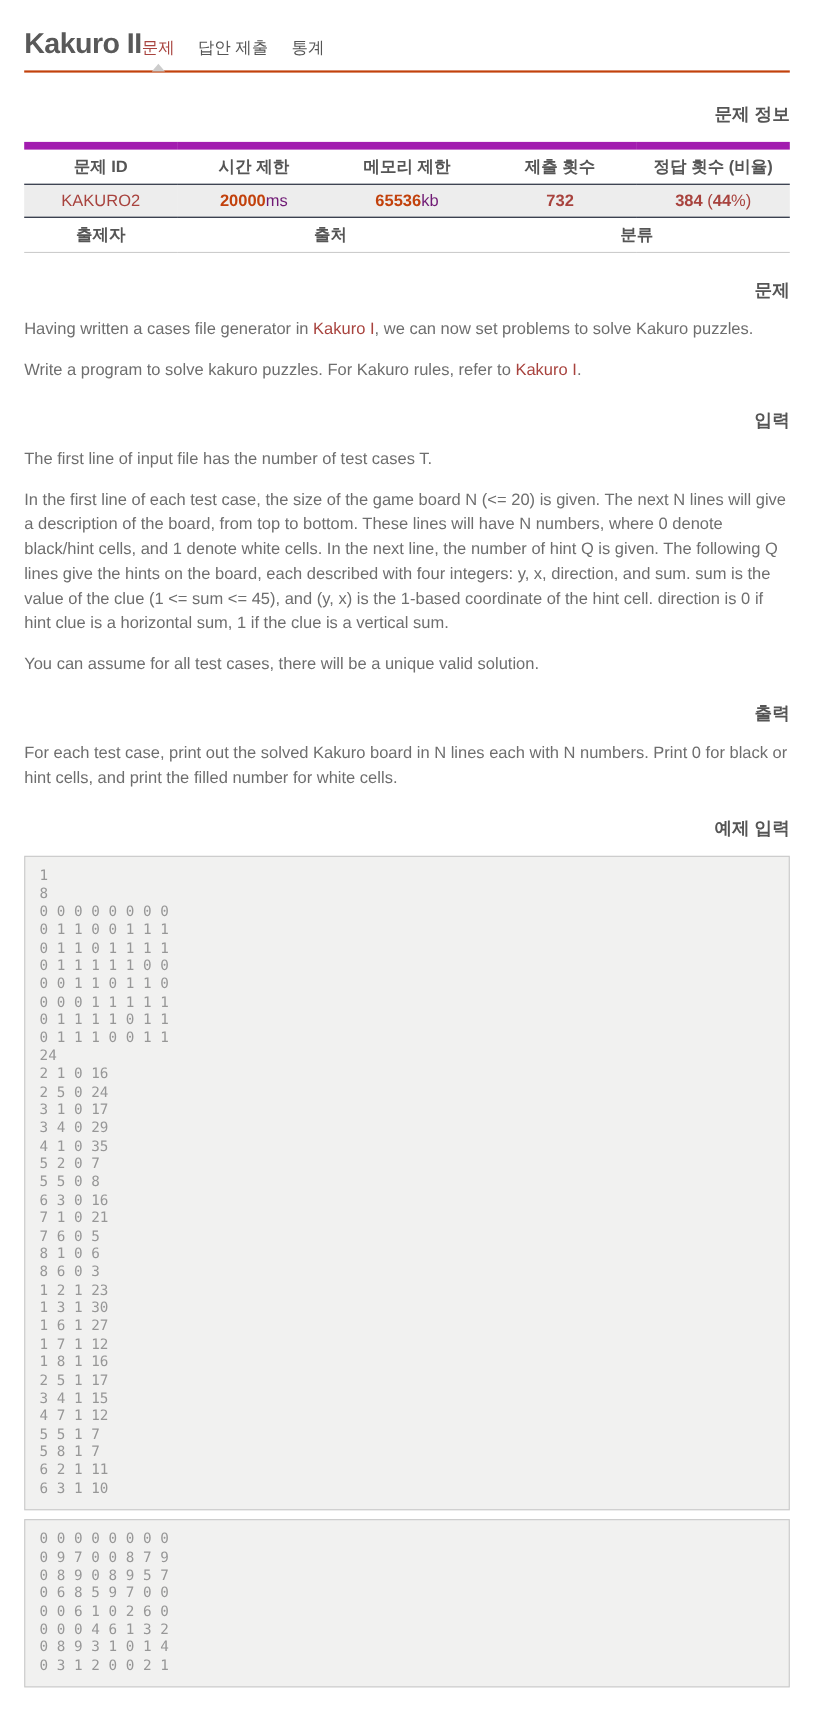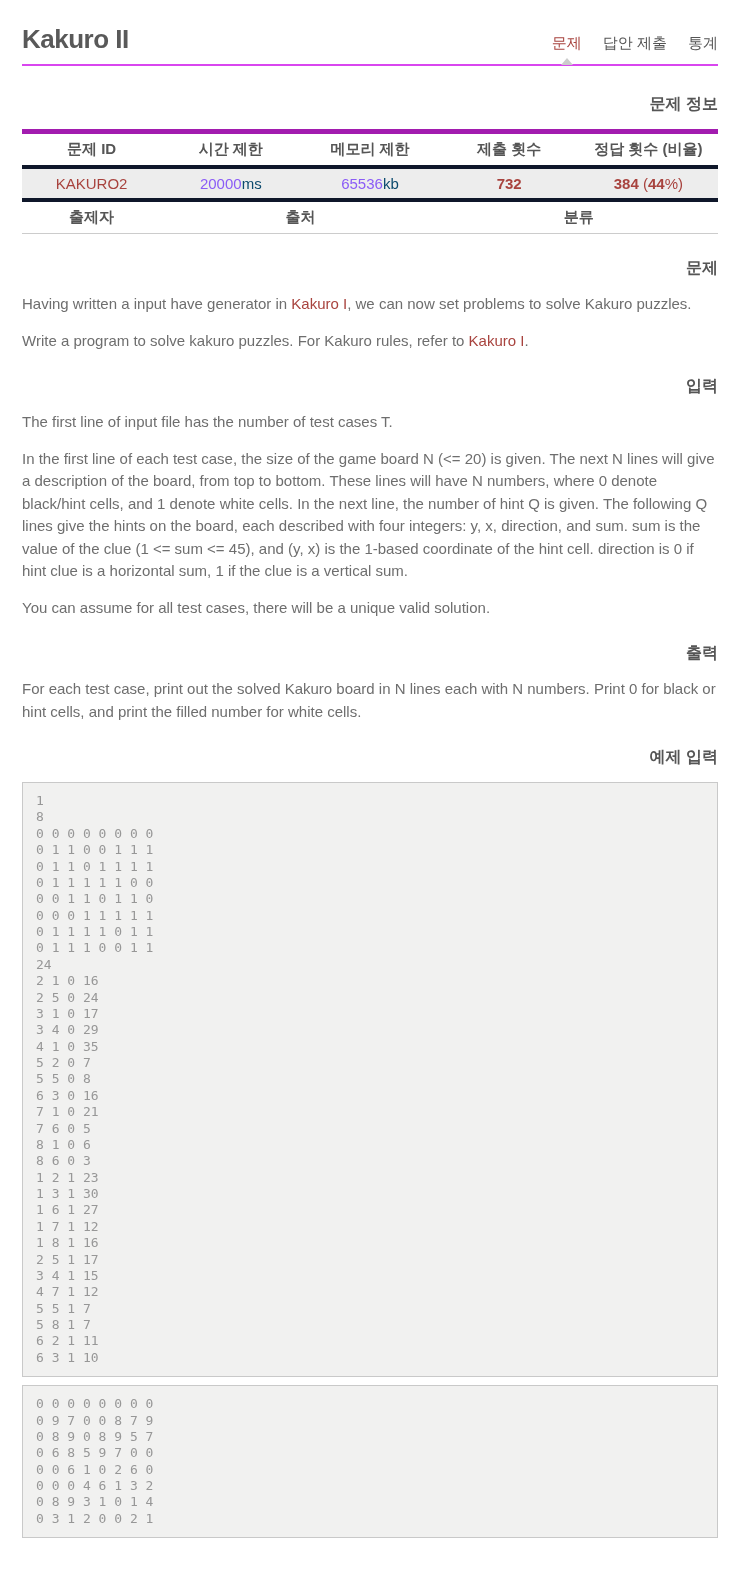--- a/index.html
+++ b/index.html
@@ -7,25 +7,24 @@
   body {
     width: 740px;
     font-family: "Liberation Sans", "DejaVu Sans", sans-serif;
     color: #6e6e6e;
   }
   .container { padding: 0 22px 30px; }
 
   
   .page-header {
     display: flex;
-    justify-content: space-between;
+    justify-content: flex-start;
     align-items: flex-end;
     padding: 24px 0 9px;
-    border-bottom: 2px solid #d946ef;
-    gap: 18px;
+    border-bottom: 2px solid #c2410c;
   }
   .page-title {
     font-size: 26px;
     font-weight: bold;
     color: #595959;
     letter-spacing: -0.5px;
   }
   .nav-tabs { display: flex; gap: 21px; font-size: 15px; padding-bottom: 2px; }
   .tab { text-decoration: none; color: #555; position: relative; cursor: pointer; }
   .tab.active { color: #a8433e; }
@@ -51,35 +50,35 @@
   h2.first { margin-top: 28px; }
 
   
   table.info {
     width: 100%;
     border-collapse: collapse;
     font-size: 15px;
     text-align: center;
     color: #6e6e6e;
   }
-  table.info tr { border-top: 4px solid #0f172a; }
-  table.info tr:first-child { border-top: 5px solid #a21caf; }
+  table.info tr { border-top: 1px solid #0f172a; }
+  table.info tr:first-child { border-top: 7px solid #a21caf; }
   table.info { border-bottom: 1px solid #cccccc; }
   table.info th {
     font-weight: bold;
     color: #555555;
     padding: 6px 4px;
   }
   table.info td { padding: 6px 4px; }
   tr.shade { background: #ededed; }
   .red { color: #a8433e; }
   .red-bold { color: #a8433e; font-weight: bold; }
   a.red-link { color: #a8433e; text-decoration: none; cursor: pointer; }
-  .num-strong { font-weight: normal; color: #8b5cf6; }
-  .num-unit { color: #0c4a6e; }
+  .num-strong { font-weight: bold; color: #c2410c; }
+  .num-unit { color: #701a75; }
 
   
   p.body-text {
     font-size: 15px;
     line-height: 1.5;
     margin: 0 0 14px;
     color: #6e6e6e;
   }
 
   
@@ -137,21 +136,21 @@
     </tr>
     <tr>
       <th>출제자</th>
       <th colspan="2">출처</th>
       <th colspan="2">분류</th>
     </tr>
   </tbody>
     </table>
 
   <h2 class="sec">문제</h2>
-  <p class="body-text"><span>Having written a input have generator in </span><a class="red-link">Kakuro I</a><span>, we can now set problems to solve Kakuro puzzles.</span></p>
+  <p class="body-text"><span>Having written a cases file generator in </span><a class="red-link">Kakuro I</a><span>, we can now set problems to solve Kakuro puzzles.</span></p>
   <p class="body-text"><span>Write a program to solve kakuro puzzles. For Kakuro rules, refer to </span><a class="red-link">Kakuro I</a><span>.</span></p>
 
   <h2 class="sec">입력</h2>
   <p class="body-text">The first line of input file has the number of test cases T.</p>
   <p class="body-text">In the first line of each test case, the size of the game board N (&lt;= 20) is given. The next N lines will give a description of the board, from top to bottom. These lines will have N numbers, where 0 denote black/hint cells, and 1 denote white cells. In the next line, the number of hint Q is given. The following Q lines give the hints on the board, each described with four integers: y, x, direction, and sum. sum is the value of the clue (1 &lt;= sum &lt;= 45), and (y, x) is the 1-based coordinate of the hint cell. direction is 0 if hint clue is a horizontal sum, 1 if the clue is a vertical sum.</p>
   <p class="body-text">You can assume for all test cases, there will be a unique valid solution.</p>
 
   <h2 class="sec">출력</h2>
   <p class="body-text">For each test case, print out the solved Kakuro board in N lines each with N numbers. Print 0 for black or hint cells, and print the filled number for white cells.</p>
 

